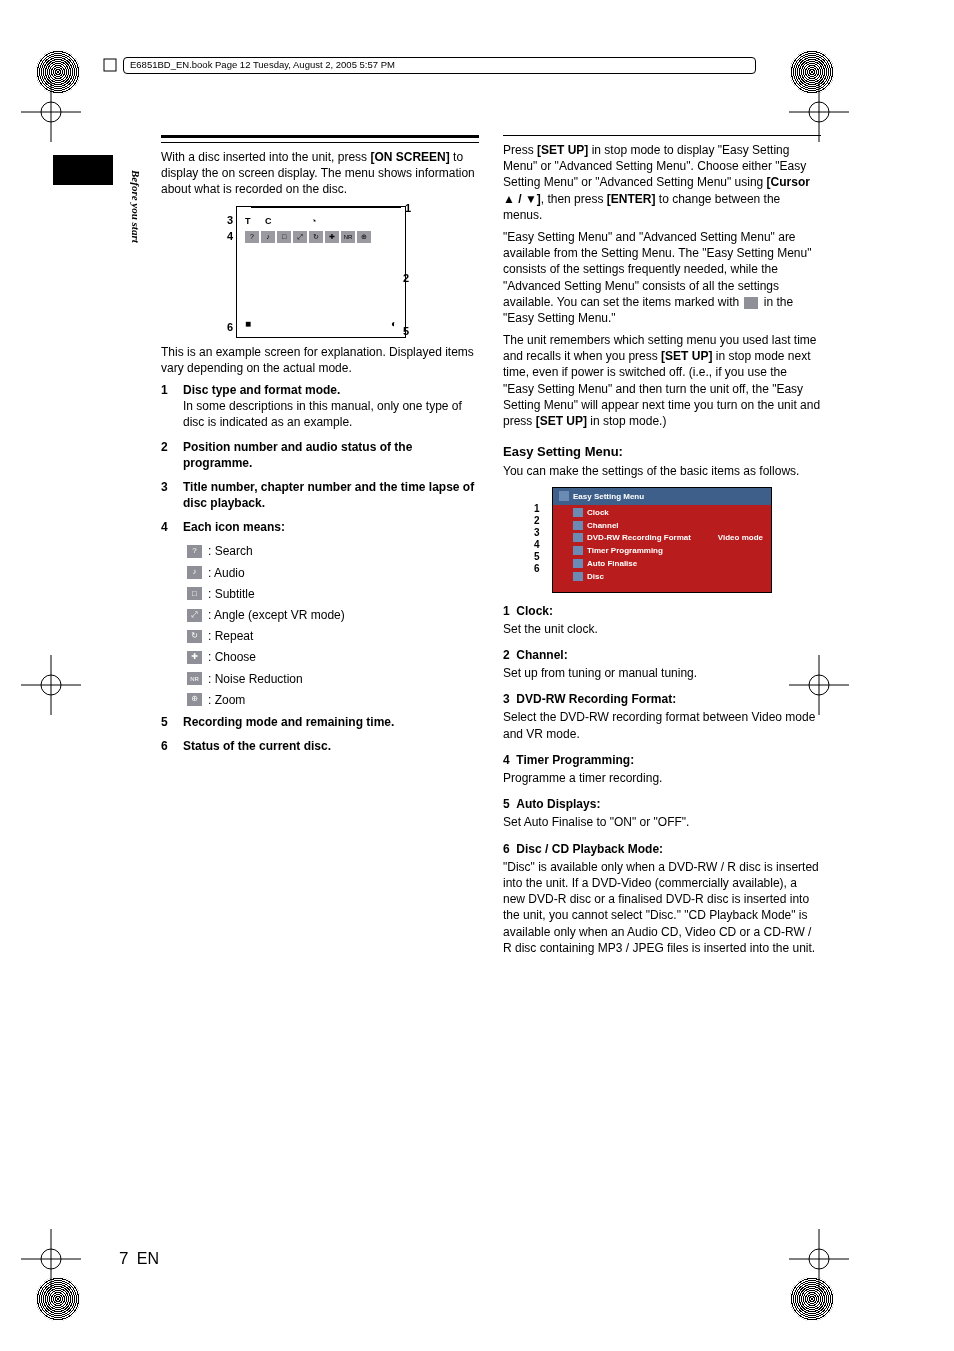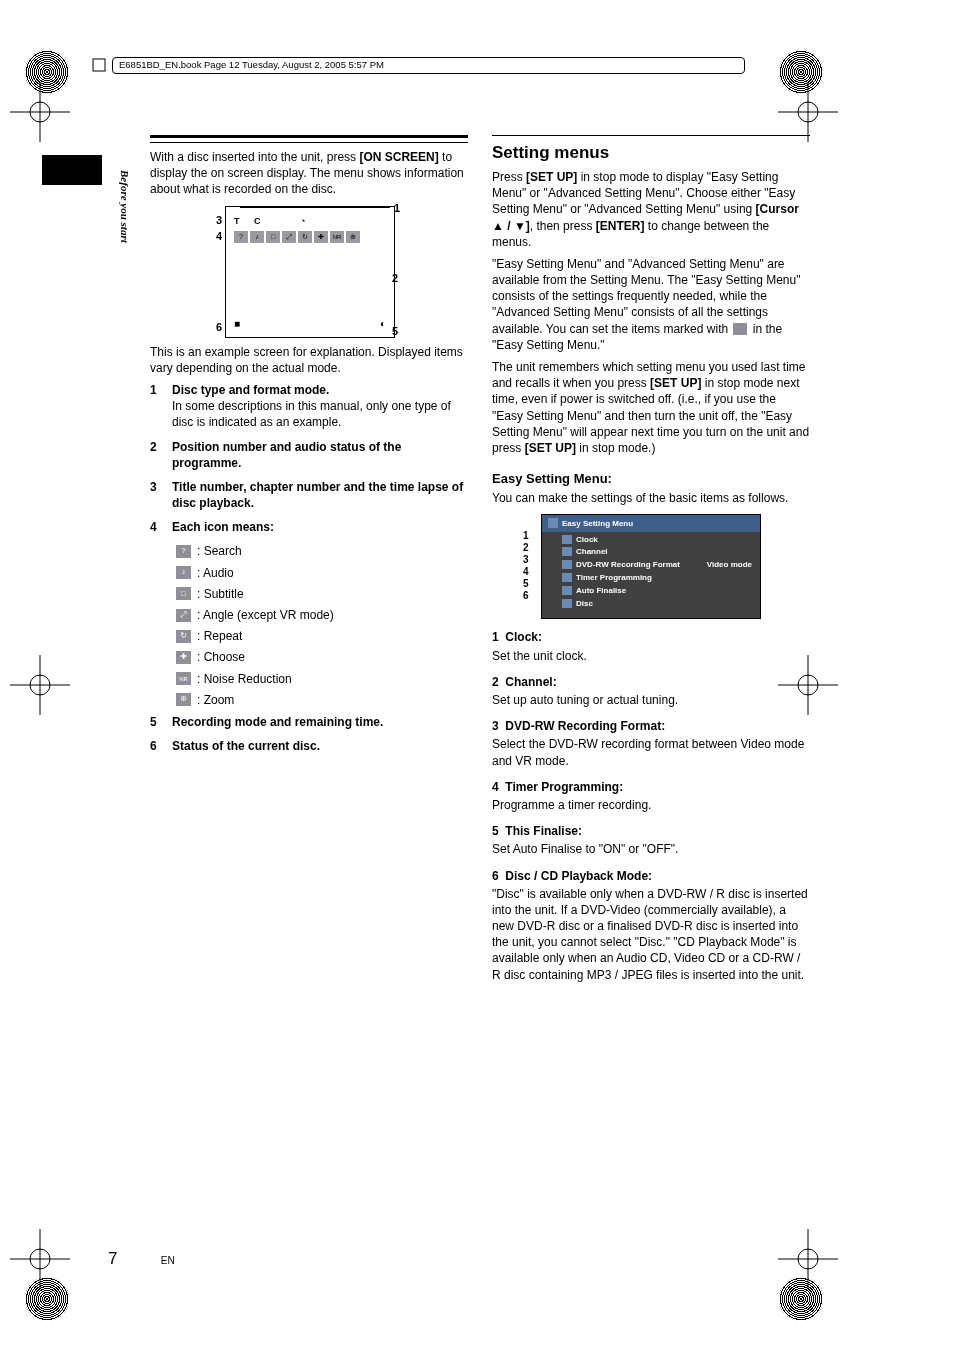--- a/index.html
+++ b/index.html
@@ -1,17 +1,17 @@
 <!DOCTYPE html>
 <html><head>
 <meta charset="utf-8">
 <style>
   html,body{margin:0;padding:0;background:#fff;color:#000;}
   body{font-family:Arial,Helvetica,sans-serif;font-size:12px;line-height:1.35;width:954px;height:1351px;position:relative;}
-  .page{position:absolute;left:0;top:0;width:848px;height:1351px;}
+  .page{position:absolute;left:11px;top:0;width:848px;height:1351px;}
   .header-line{position:absolute;left:92px;top:57px;font-size:10px;color:#000;display:flex;align-items:center;gap:6px;}
   .reg-mark{position:absolute;display:flex;align-items:center;justify-content:center;}
   .reg-tl{left:10px;top:82px;} .reg-tr{right:10px;top:82px;}
   .reg-bl{left:10px;bottom:62px;} .reg-br{right:10px;bottom:62px;}
   .reg-ml{left:10px;top:655px;} .reg-mr{right:10px;top:655px;}
   .reg-mark svg{width:60px;height:60px;}
   .radial{position:absolute;width:44px;height:44px;border-radius:50%;background:repeating-radial-gradient(circle,#000 0 1px,#fff 1px 2px);}
   .rad-tl{left:25px;top:50px;} .rad-tr{right:25px;top:50px;}
   .rad-bl{left:25px;bottom:30px;} .rad-br{right:25px;bottom:30px;}
   .side-label{position:absolute;left:117px;top:170px;font-family:"Times New Roman",serif;font-style:italic;font-weight:bold;font-size:11px;writing-mode:vertical-rl;text-orientation:mixed;}
@@ -40,30 +40,30 @@
   .numlist .n{font-weight:bold;width:12px;flex:none;}
   .numlist .t{flex:1;}
   .numlist .t b{font-weight:bold;}
   .icon-list{margin:2px 0 6px 26px;padding:0;list-style:none;}
   .icon-list li{display:flex;align-items:center;gap:6px;margin:0 0 5px 0;}
   .icn{width:15px;height:13px;background:#8f8f97;display:inline-flex;align-items:center;justify-content:center;color:#fff;font-size:8px;font-family:Arial;}
   .col2 h2.first{margin-top:0;}
   .easy-box{margin:8px auto 8px auto;width:218px;border:1px solid #000;background:#3e5f8a;color:#fff;font-size:8px;position:relative;padding:0;}
   .easy-title{background:#3e5f8a;padding:4px 6px 2px 20px;font-weight:bold;position:relative;}
   .easy-title .ti{position:absolute;left:6px;top:3px;width:10px;height:10px;background:#6b8bb5;}
-  .easy-items{background:#404040;padding:2px 6px 8px 20px;}
+  .easy-items{background:#b91c1c;padding:2px 6px 8px 20px;}
   .easy-items div{position:relative;padding:1px 0 1px 14px;font-weight:bold;}
   .easy-items div .ei{position:absolute;left:0;top:1px;width:10px;height:9px;background:#6b8bb5;}
   .easy-items div .vm{position:absolute;right:2px;top:1px;font-weight:bold;}
   .easy-adv{padding:8px 6px 6px 20px;font-weight:bold;position:relative;}
   .easy-adv .ei{position:absolute;left:6px;top:7px;width:10px;height:10px;background:#6b8bb5;}
   .easy-nums{position:absolute;left:-12px;top:16px;font-size:10px;font-weight:bold;color:#000;line-height:12px;}
   .pagefoot{position:absolute;left:108px;bottom:80px;font-size:15px;}
   .pagefoot .pn{font-size:17px;}
-  .pagefoot .en{font-size:10px;margin-left:35px;}
+  .pagefoot .en{font-size:16px;}
   .inline-icn{display:inline-block;width:14px;height:12px;background:#8f8f97;vertical-align:middle;margin:0 2px;}
   strong{font-weight:bold;}
   .topline-box{border:1px solid #000;border-radius:4px;padding:1px 360px 1px 6px;font-size:9.5px;position:relative;display:flex;align-items:center;gap:6px;}
 </style>
 </head>
 <body>
 
 <div class="page">
 
   <div class="radial rad-tl"></div>
@@ -222,21 +222,20 @@
           </li>
         <li>
             <span class="n">6</span>
             <span class="t"><b>Status of the current disc.</b></span>
           </li>
       </ol>
     </div>
 
     <div class="col col2">
       <div class="rule-thin"></div>
-      <h2 class="first">Setting menus</h2>
       <p>
         <span>Press </span><strong>[SET UP]</strong><span> in stop mode to display "Easy Setting Menu" or "Advanced Setting Menu". Choose either "Easy Setting Menu" or "Advanced Setting Menu" using </span><strong>[Cursor ▲ / ▼]</strong><span>, then press </span><strong>[ENTER]</strong><span> to change between the menus.</span>
       </p>
       <p>
         <span>"Easy Setting Menu" and "Advanced Setting Menu" are available from the Setting Menu. The "Easy Setting Menu" consists of the settings frequently needed, while the "Advanced Setting Menu" consists of all the settings available. You can set the items marked with </span><span class="inline-icn"></span><span> in the "Easy Setting Menu."</span>
       </p>
       <p>
         <span>The unit remembers which setting menu you used last time and recalls it when you press </span><strong>[SET UP]</strong><span> in stop mode next time, even if power is switched off. (i.e., if you use the "Easy Setting Menu" and then turn the unit off, the "Easy Setting Menu" will appear next time you turn on the unit and press </span><strong>[SET UP]</strong><span> in stop mode.)</span>
       </p>
 
@@ -261,26 +260,26 @@
             <div><span class="ei"></span><span>Timer Programming</span></div>
             <div><span class="ei"></span><span>Auto Finalise</span></div>
             <div><span class="ei"></span><span>Disc</span></div>
           </div>
         </div>
       </div>
 
       <h4><span>1</span>&nbsp;&nbsp;<span>Clock:</span></h4>
       <p>Set the unit clock.</p>
       <h4><span>2</span>&nbsp;&nbsp;<span>Channel:</span></h4>
-      <p>Set up auto tuning or actual tuning.</p>
+      <p>Set up from tuning or manual tuning.</p>
       <h4><span>3</span>&nbsp;&nbsp;<span>DVD-RW Recording Format:</span></h4>
       <p>Select the DVD-RW recording format between Video mode and VR mode.</p>
       <h4><span>4</span>&nbsp;&nbsp;<span>Timer Programming:</span></h4>
       <p>Programme a timer recording.</p>
-      <h4><span>5</span>&nbsp;&nbsp;<span>This Finalise:</span></h4>
+      <h4><span>5</span>&nbsp;&nbsp;<span>Auto Displays:</span></h4>
       <p>Set Auto Finalise to "ON" or "OFF".</p>
       <h4><span>6</span>&nbsp;&nbsp;<span>Disc / CD Playback Mode:</span></h4>
       <p>"Disc" is available only when a DVD-RW / R disc is inserted into the unit. If a DVD-Video (commercially available), a new DVD-R disc or a finalised DVD-R disc is inserted into the unit, you cannot select "Disc." "CD Playback Mode" is available only when an Audio CD, Video CD or a CD-RW / R disc containing MP3 / JPEG files is inserted into the unit.</p>
     </div>
   </div>
 
   <div class="pagefoot">
     <span class="pn">7</span>
     &nbsp;<span class="en">EN</span>
   </div>

